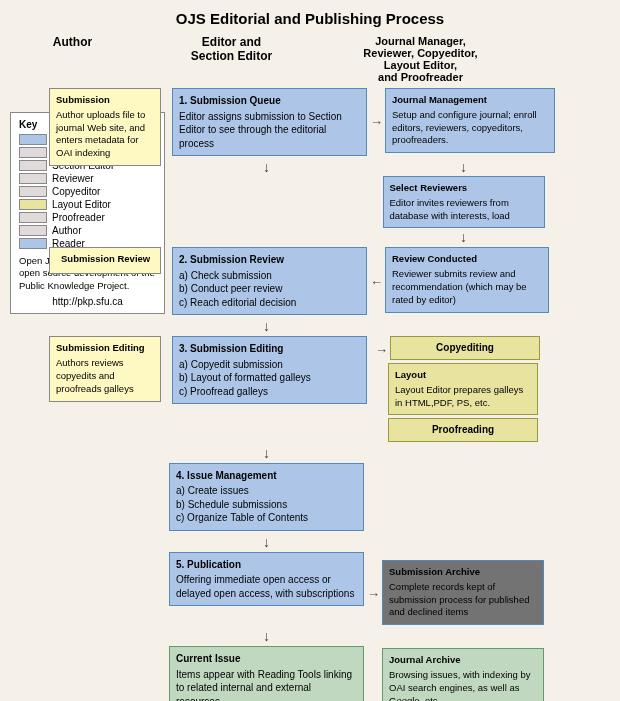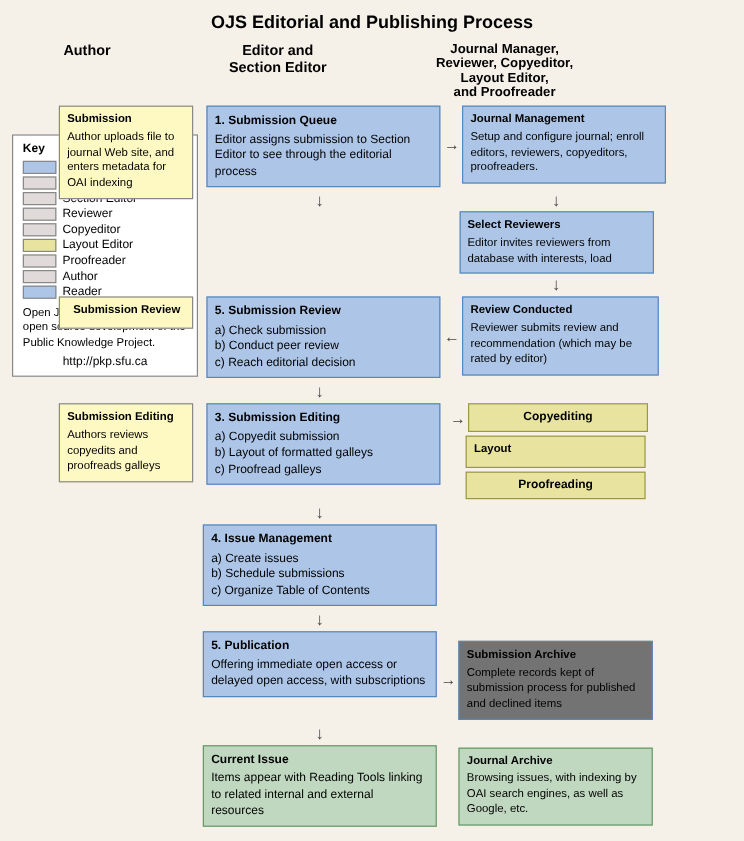--- a/index.html
+++ b/index.html
@@ -179,21 +179,21 @@
       </div>
 
       <div style="display:flex; align-items:flex-start; gap:3px; margin-bottom:3px;">
         <div style="width:0; overflow:visible; position:relative;">
           <div class="box box-white" style="width:112px; position:absolute; left:-120px; top:0; font-size:9.5px;padding-left:11px;">
             <div class="box-bold-title">Submission Review</div>
           </div>
         </div>
         <div style="width:195px;">
           <div class="box box-blue" style="font-size:10px;">
-            <div class="box-bold-title">5. Submission Review</div>
+            <div class="box-bold-title">2. Submission Review</div>
             <span style="white-space:pre-line;">a) Check submission
 b) Conduct peer review
 c) Reach editorial decision</span>
           </div>
         </div>
         <div style="display:flex; align-items:center; gap:2px;">
           <span style="color:#444; font-size:13px;">←</span>
           <div class="box box-blue" style="width:164px; font-size:9.5px;">
             <div class="box-bold-title">Review Conducted</div>
             <span>Reviewer submits review and recommendation (which may be rated by editor)</span>
@@ -219,20 +219,21 @@
           </div>
         </div>
         <div style="display:flex; flex-direction:column; gap:3px; padding-left:5px;">
           <div style="display:flex; align-items:center; gap:2px;">
             <span style="color:#444; font-size:13px;">→</span>
             <div class="box box-yellow" style="width:150px; font-size:10px; text-align:center; padding:4px 6px; font-weight:bold;">Copyediting</div>
           </div>
           <div style="display:flex; align-items:center; gap:2px; padding-left:13px;">
             <div class="box box-yellow" style="width:150px; font-size:9.5px;">
               <div class="box-bold-title">Layout</div>
+              <span>Layout Editor prepares galleys in HTML,PDF, PS, etc.</span>
             </div>
           </div>
           <div style="display:flex; align-items:center; gap:2px; padding-left:13px;">
             <div class="box box-yellow" style="width:150px; font-size:10px; text-align:center; padding:4px 6px; font-weight:bold;">Proofreading</div>
           </div>
         </div>
       </div>
 
       <div style="width:195px; text-align:center; color:#444; font-size:14px; margin-bottom:2px;">↓</div>
 

